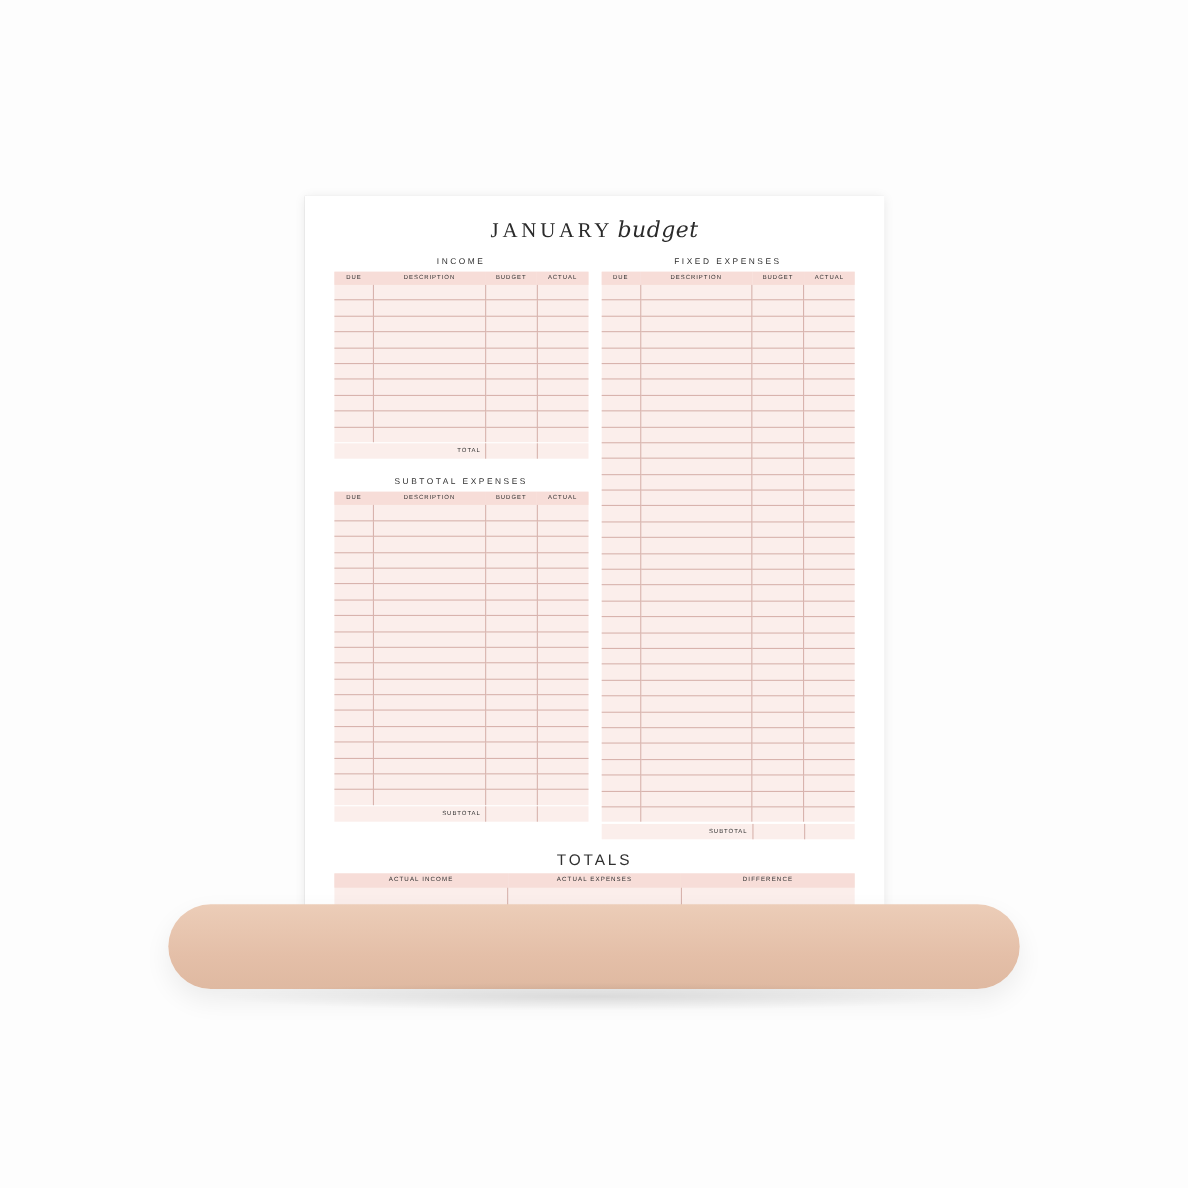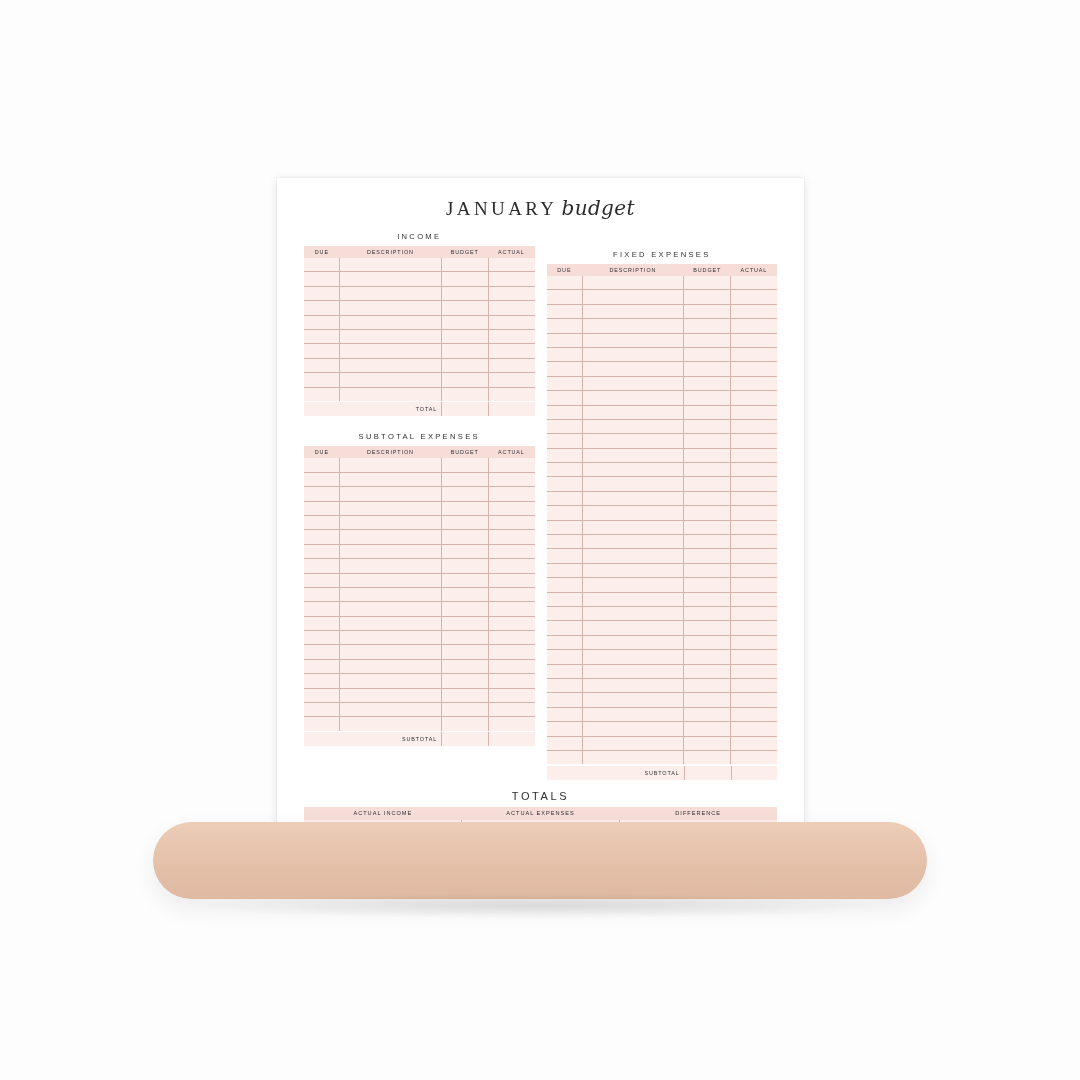--- a/index.html
+++ b/index.html
@@ -75,21 +75,21 @@
     margin-left: 4px;
   }
 
   
   .cols {
     display: flex;
     gap: 12px;
     align-items: flex-start;
   }
   .col-left { width: 236px; }
-  .col-right { width: 236px; margin-top: 18px; }
+  .col-right { width: 236px; }
 
   .section-title {
     text-align: center;
     font-size: 7.6px;
     letter-spacing: 2.3px;
     color: #303030;
     margin: 0 0 5px 0;
     font-family: "Liberation Sans", sans-serif;
   }
 
@@ -148,21 +148,21 @@
     flex: 0 0 20.5%;
     border-left: 0.6px solid #d8b3ad;
     box-sizing: border-box;
   }
   .total-cell.last { flex: 0 0 20%; }
 
   
   .totals-wrap { margin-top: 10px; }
   .totals-title {
     text-align: center;
-    font-size: 11px;
+    font-size: 14px;
     letter-spacing: 2.6px;
     color: #303030;
     margin: 0 0 5px 0;
   }
   table.totals {
     border-collapse: collapse;
     width: 100%;
     table-layout: fixed;
     background: #fbeeeb;
   }

